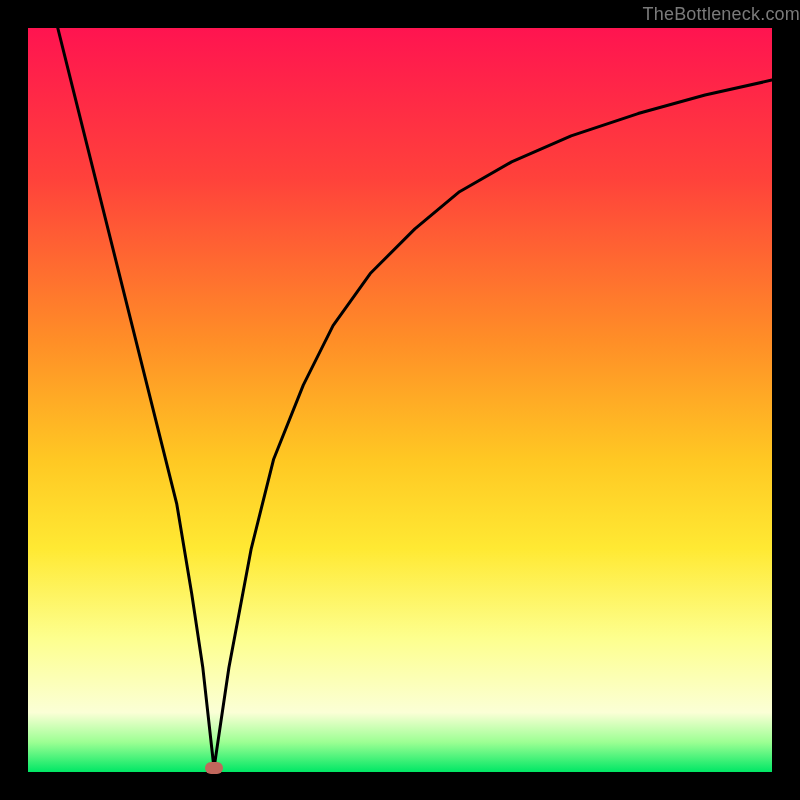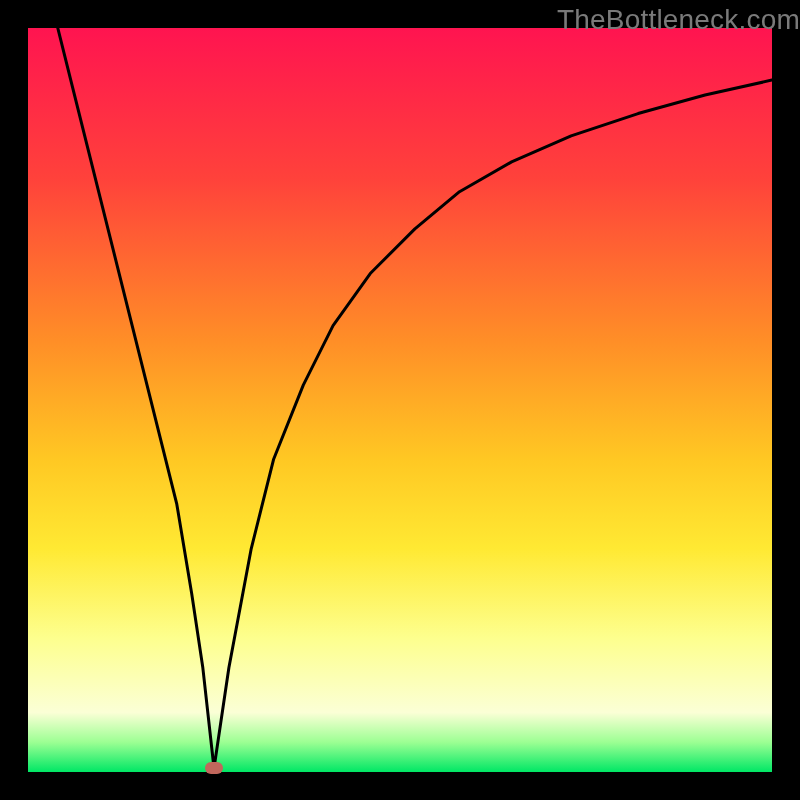--- a/index.html
+++ b/index.html
@@ -38,21 +38,21 @@
     left: 0;
     top: 0;
     width: 744px;
     height: 744px;
   }
   .watermark {
     position: absolute;
     top: 4px;
     right: 0px;
     color: #7a7a7a;
-    font-size: 28px;
+    font-size: 18px;
     font-weight: 400;
     letter-spacing: 0.2px;
     user-select: none;
   }
   .marker {
     position: absolute;
     width: 18px;
     height: 12px;
     border-radius: 6px;
     background: #c1675c;

